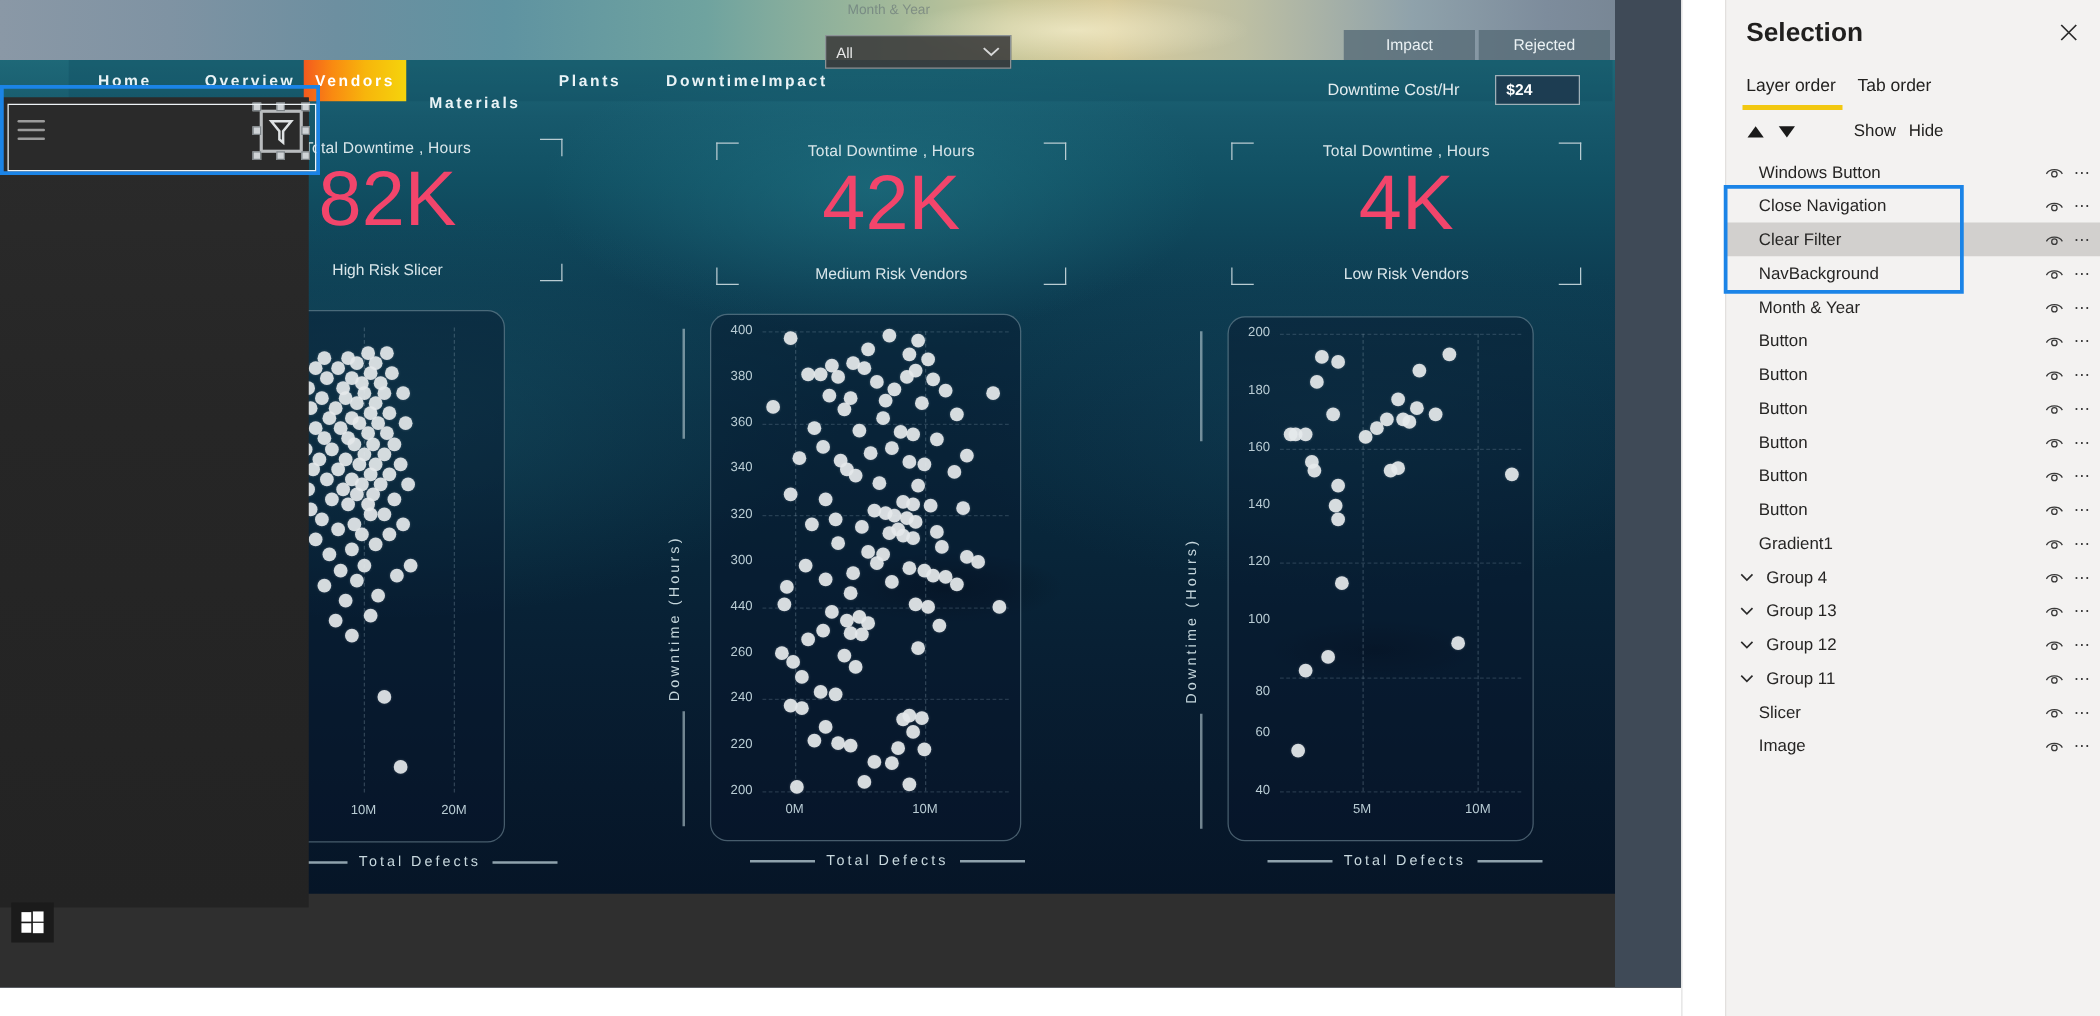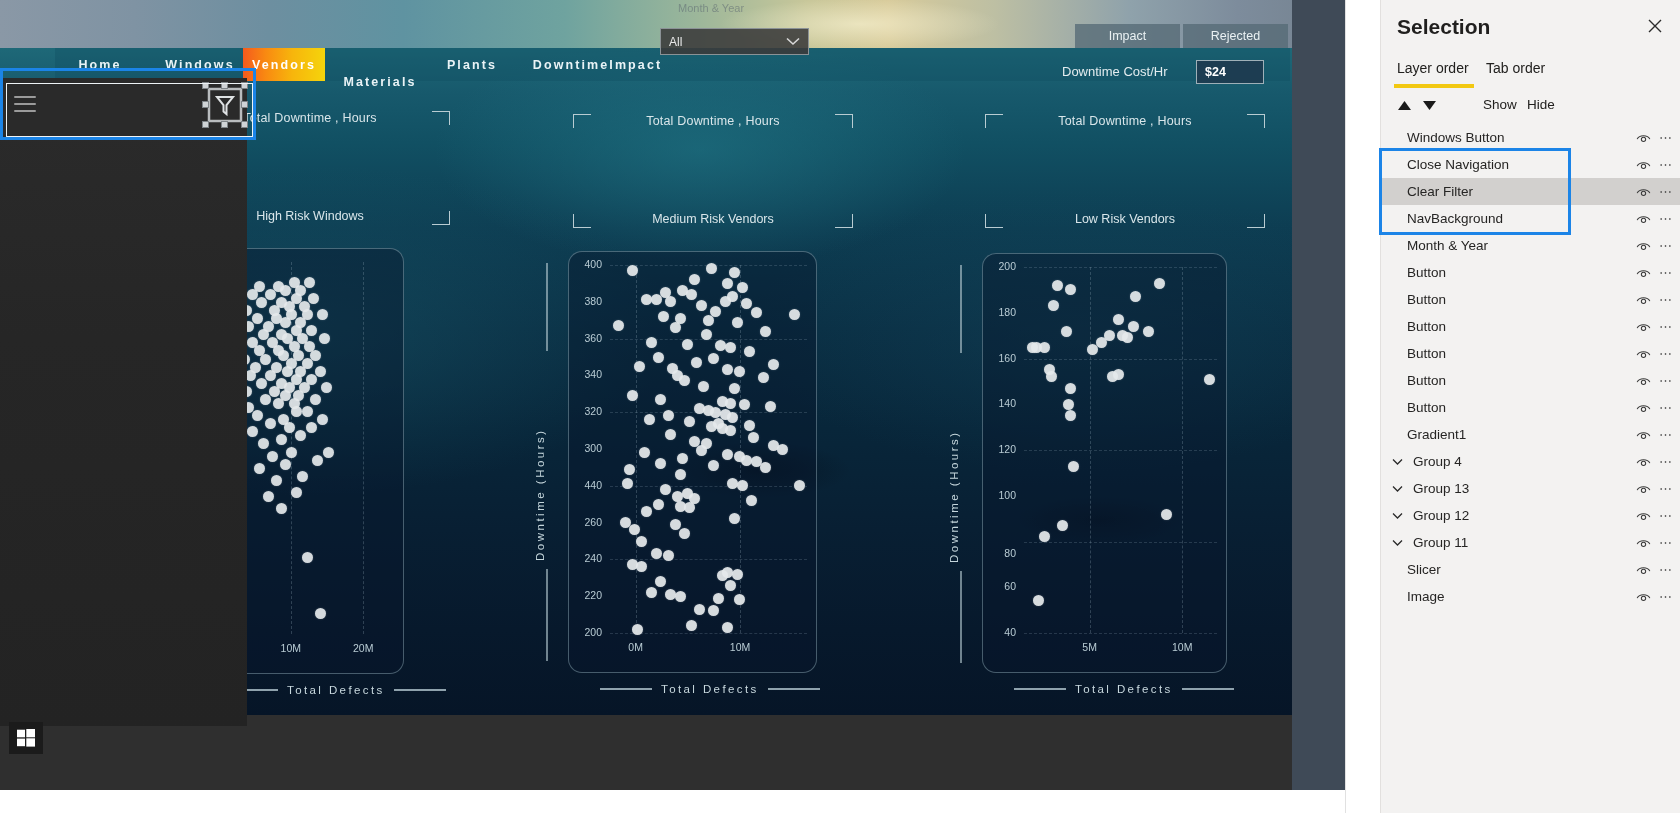--- a/index.html
+++ b/index.html
@@ -253,50 +253,53 @@
 
   <div id="report-canvas">
     <div id="desktop-backdrop"></div>
     <div id="bg-photo"></div>
     <div id="bg-sky"></div>
     <div id="report-white-edge"></div>
 
     <div id="nav-strip"></div>
     <div id="nav-items">
         <div class="nav-item" style="left: 55px; width: 90px;">Home</div>
-        <div class="nav-item" style="left: 145px; width: 110px;">Windows</div>
+        <div class="nav-item" style="left: 145px; width: 110px;">Overview</div>
         <div class="nav-item active" style="left: 243px; width: 82px;">Vendors</div>
         <div class="nav-item" style="left: 330px; width: 100px; margin-top: 17px;">Materials</div>
         <div class="nav-item" style="left: 436px; width: 72px;">Plants</div>
         <div class="nav-item" style="left: 515px; width: 165px;">DowntimeImpact</div>
       </div>
 
     <div id="kpi-container">
         <div class="kpi" style="left: 170px; top: 103px;">
           <div class="corner c-tl"></div>
           <div class="corner c-tr"></div>
           <div class="corner c-bl"></div>
           <div class="corner c-br"></div>
           <div class="cap">Total Downtime , Hours</div>
-          <div class="sub">High Risk Windows</div>
+          <div class="val">82K</div>
+          <div class="sub">High Risk Slicer</div>
         </div>
         <div class="kpi" style="left: 573px; top: 106px;">
           <div class="corner c-tl"></div>
           <div class="corner c-tr"></div>
           <div class="corner c-bl"></div>
           <div class="corner c-br"></div>
           <div class="cap">Total Downtime , Hours</div>
+          <div class="val">42K</div>
           <div class="sub">Medium Risk Vendors</div>
         </div>
         <div class="kpi" style="left: 985px; top: 106px;">
           <div class="corner c-tl"></div>
           <div class="corner c-tr"></div>
           <div class="corner c-bl"></div>
           <div class="corner c-br"></div>
           <div class="cap">Total Downtime , Hours</div>
+          <div class="val">4K</div>
           <div class="sub">Low Risk Vendors</div>
         </div>
       </div>
 
     <div id="charts-container">
         <div class="chart-panel" style="left: 232px; top: 248px; width: 172px; height: 426px;"></div>
         <div class="xtick" style="left: 272.82px; top: 642px;">10M</div>
         <div class="gridline-v" style="left: 290.82px; top: 262px; height: 372px;"></div>
         <div class="xtick" style="left: 345.2px; top: 642px;">20M</div>
         <div class="gridline-v" style="left: 363.2px; top: 262px; height: 372px;"></div>

